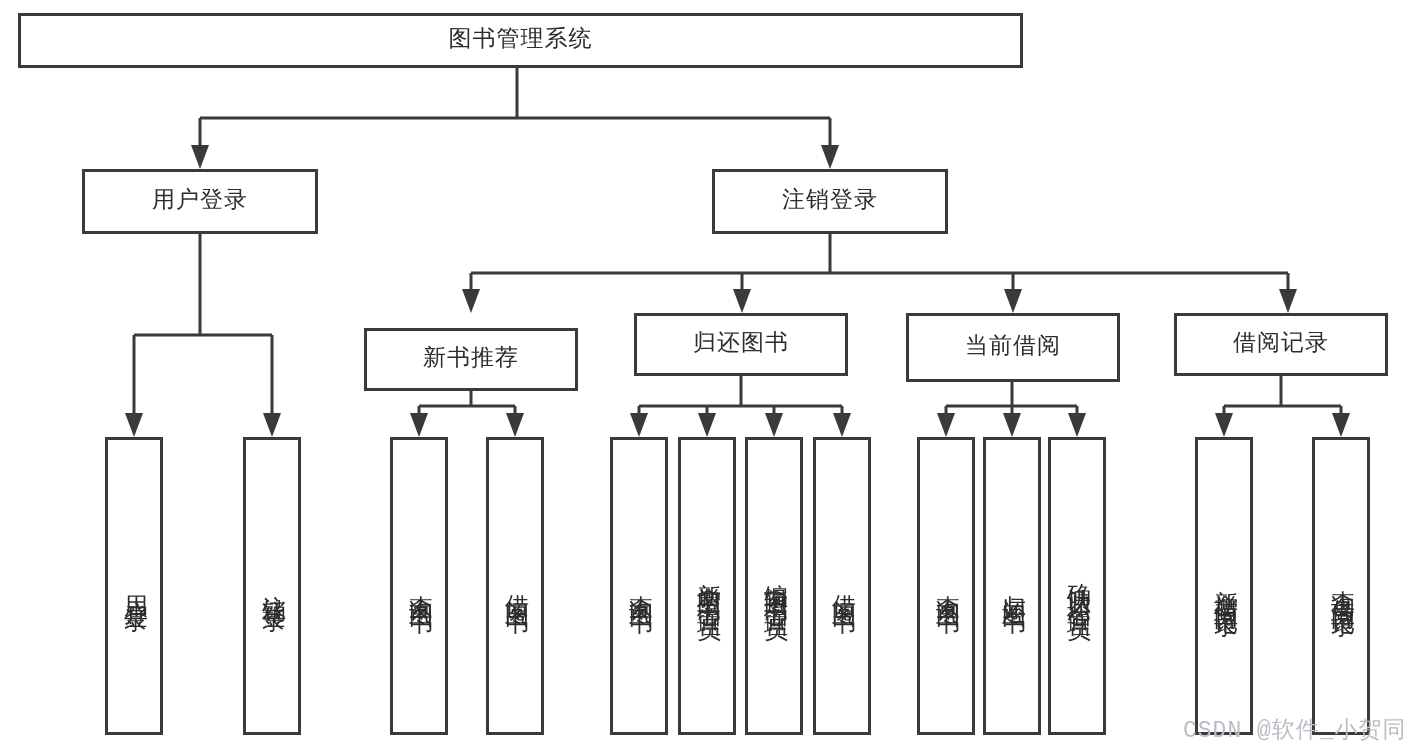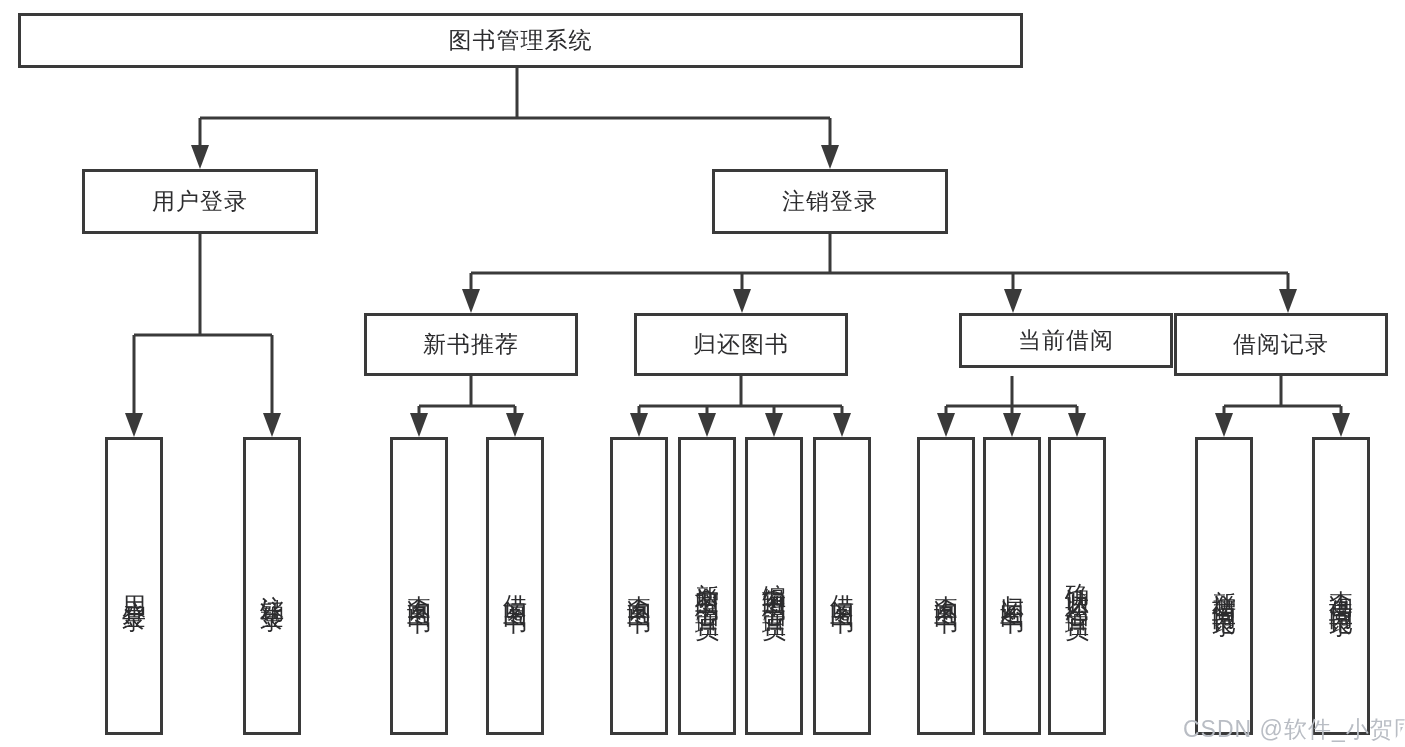--- a/index.html
+++ b/index.html
@@ -7,23 +7,22 @@
     --text: #2c2c2e;
     --bg: #ffffff;
     --watermark: #b9bdc4;
   }
   html, body { margin: 0; padding: 0; background: var(--bg); }
   #stage {
     position: relative;
     width: 1405px;
     height: 747px;
     background: var(--bg);
-    font-family: Liberation Sans, sans-serif;
+    font-family: Liberation Mono, monospace;
     overflow: hidden;
-    border-radius: 31px;
   }
   #connectors {
     position: absolute;
     left: 0; top: 0;
     width: 1405px; height: 747px;
     z-index: 1;
   }
   .node {
     position: absolute;
     box-sizing: border-box;
@@ -77,23 +76,23 @@
       M630,413h18L639,437z M698,413h18L707,437z M765,413h18L774,437z M833,413h18L842,437z
       M937,413h18L946,437z M1003,413h18L1012,437z M1068,413h18L1077,437z
       M1215,413h18L1224,437z M1332,413h18L1341,437z"></path>
   </svg>
 
   <div class="node" style="left:18px; top:13px; width:1005px; height:55px;">图书管理系统</div>
 
   <div class="node" style="left:82px; top:169px; width:236px; height:65px;">用户登录</div>
   <div class="node" style="left:712px; top:169px; width:236px; height:65px;">注销登录</div>
 
-  <div class="node" style="left:364px; top:313px; width:214px; height:63px;">新书推荐</div>
+  <div class="node" style="left:364px; top:328px; width:214px; height:63px;">新书推荐</div>
   <div class="node" style="left:634px; top:313px; width:214px; height:63px;">归还图书</div>
-  <div class="node" style="left:959px; top:313px; width:214px; height:55px;">当前借阅</div>
+  <div class="node" style="left:906px; top:313px; width:214px; height:69px;">当前借阅</div>
   <div class="node" style="left:1174px; top:313px; width:214px; height:63px;">借阅记录</div>
 
   <div class="node vnode" style="left:105px; top:437px; width:58px; height:298px;">用户登录</div>
   <div class="node vnode" style="left:243px; top:437px; width:58px; height:298px;">注销登录</div>
 
   <div class="node vnode" style="left:390px; top:437px; width:58px; height:298px;">查询图书</div>
   <div class="node vnode" style="left:486px; top:437px; width:58px; height:298px;">借阅图书</div>
 
   <div class="node vnode" style="left:610px; top:437px; width:58px; height:298px;">查询图书</div>
   <div class="node vnode" style="left:678px; top:437px; width:58px; height:298px;">新增图书（管理员）</div>

